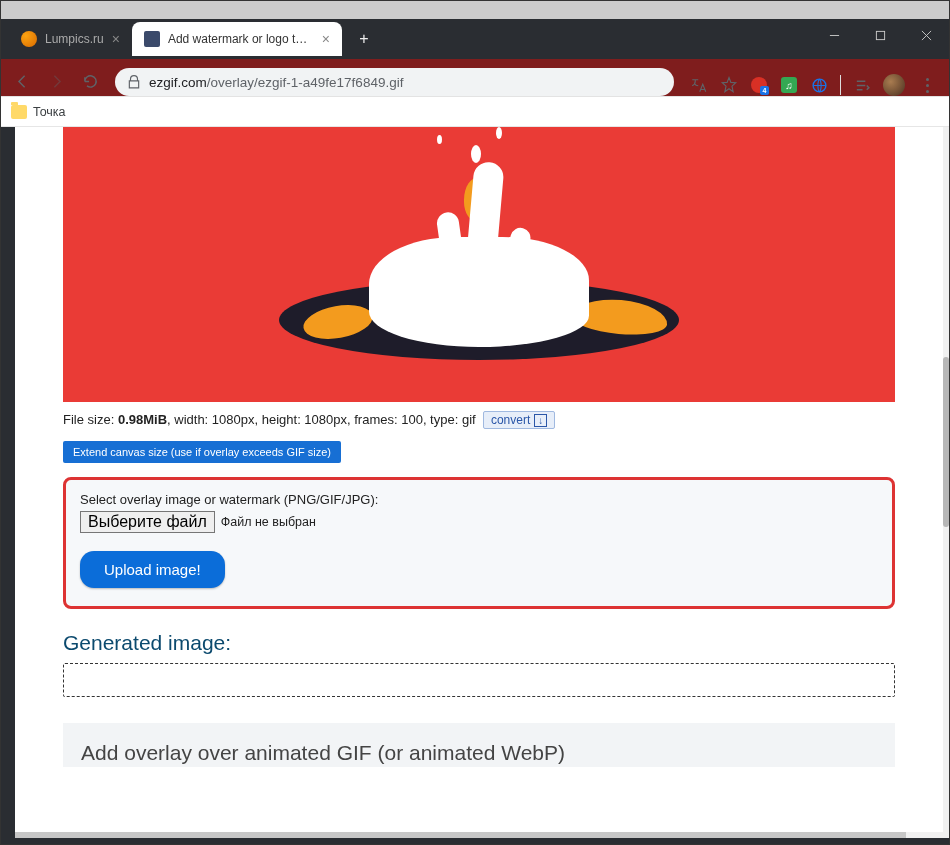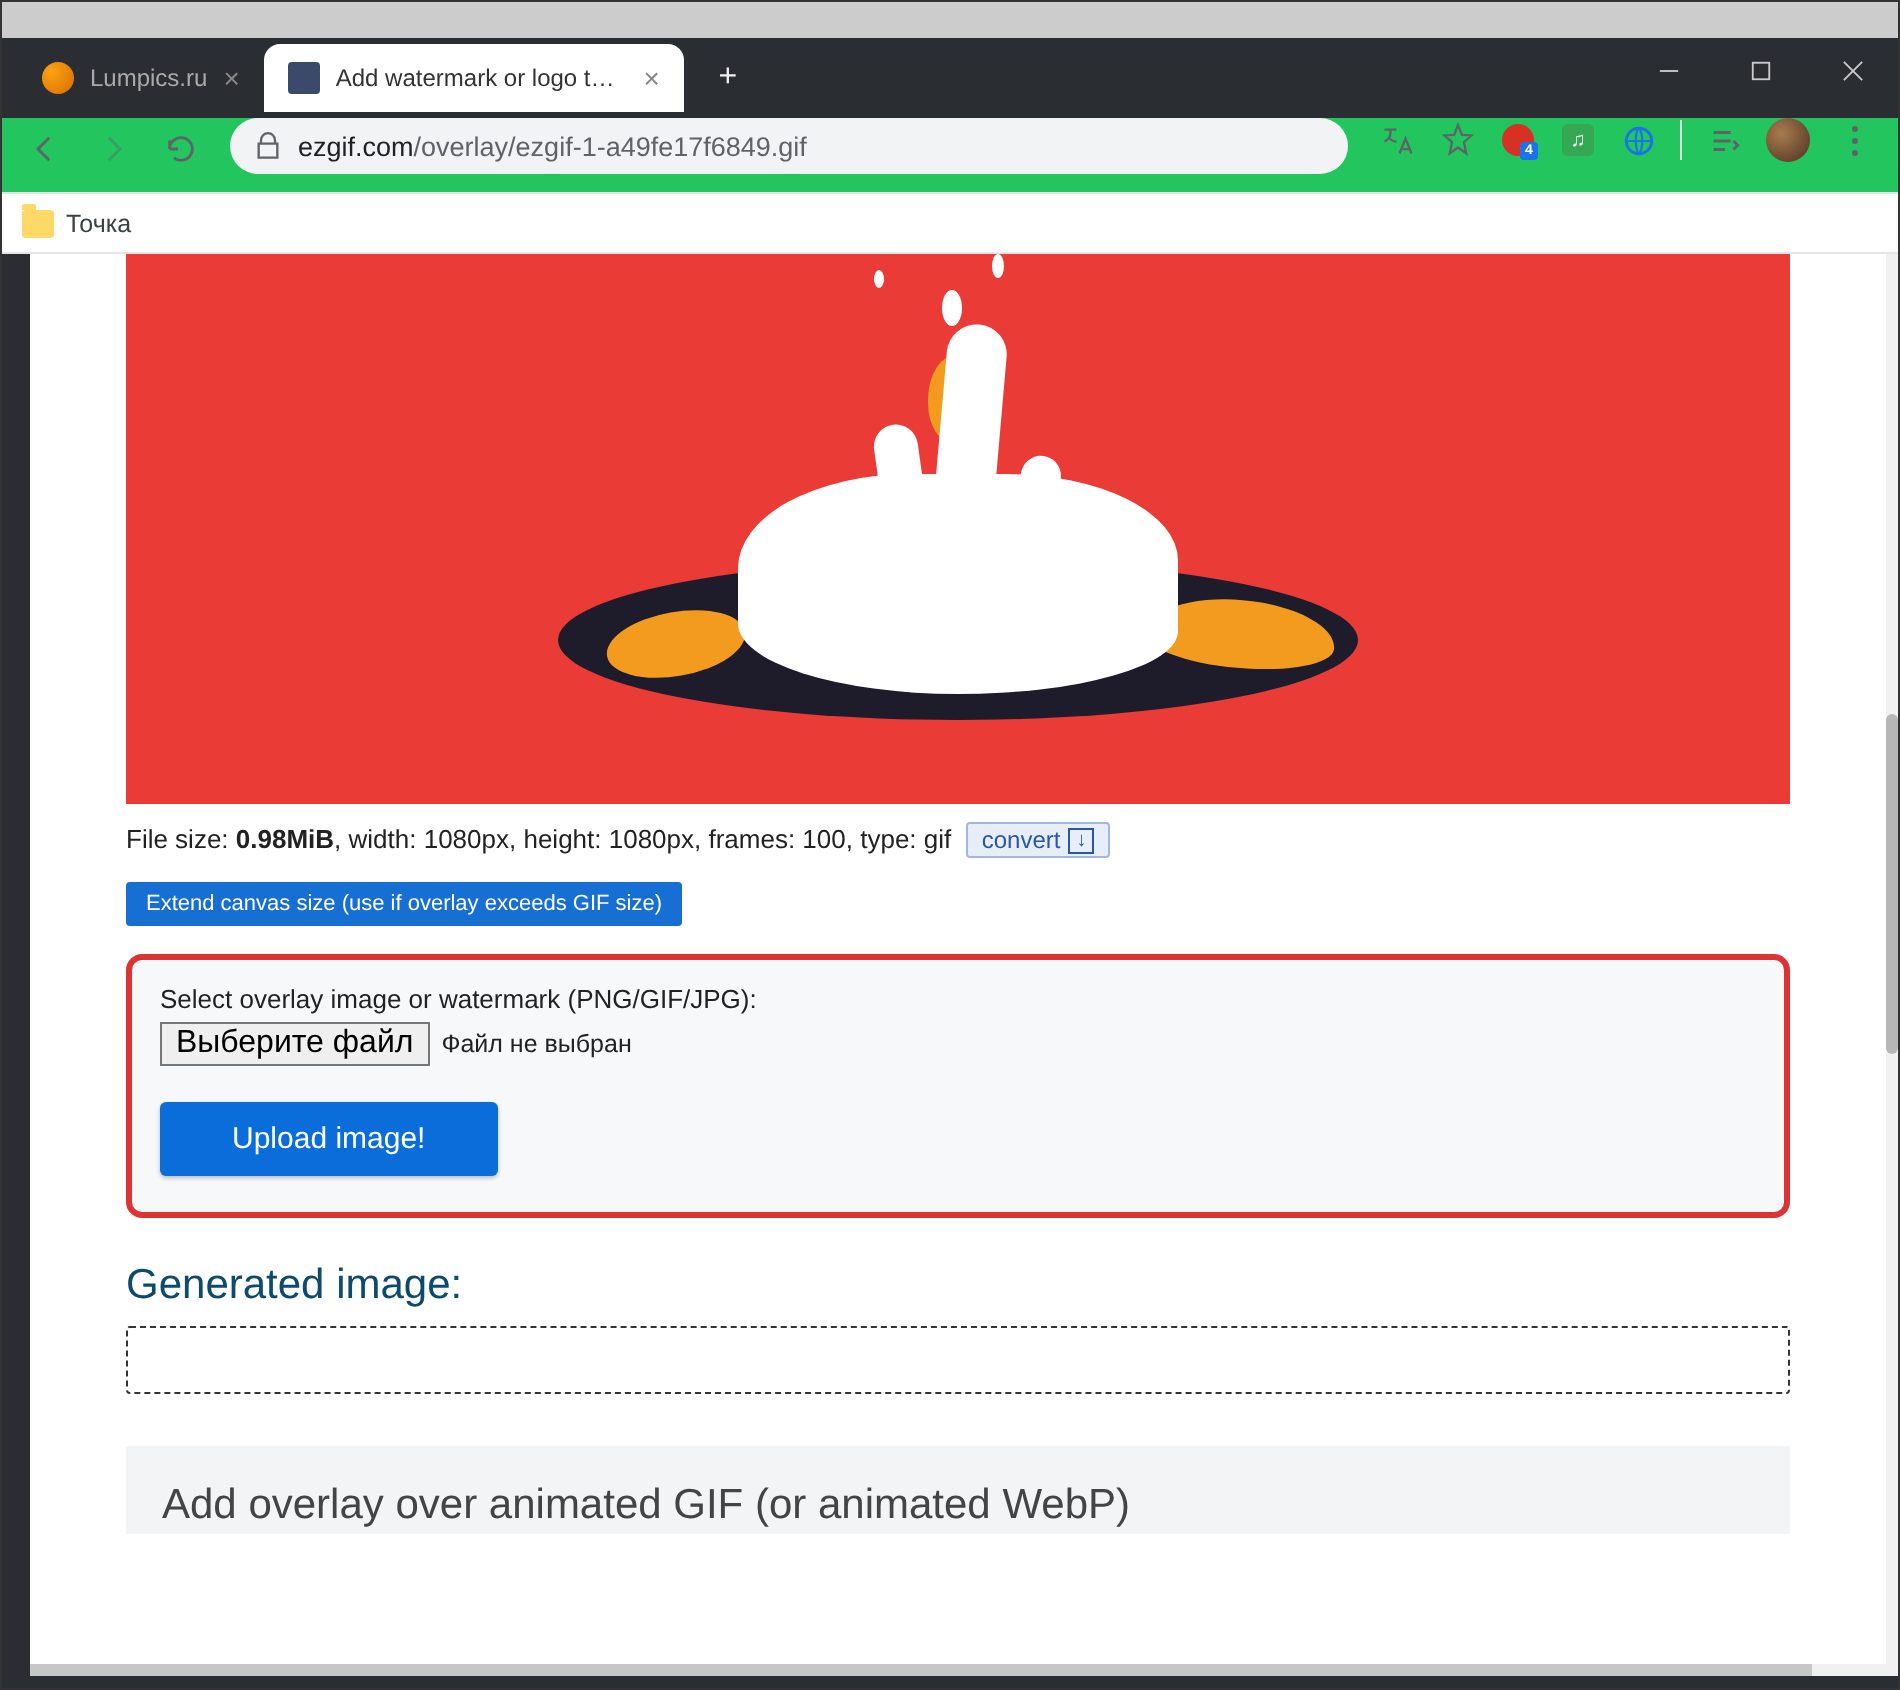--- a/index.html
+++ b/index.html
@@ -18,21 +18,21 @@
 .fav2 { background: #3b4a6b; border-radius: 2px; }
 .tab-title { white-space: nowrap; overflow: hidden; text-overflow: ellipsis; flex: 1; }
 .tab-close { font-size: 14px; color: #888; cursor: pointer; }
 .newtab { width: 28px; height: 28px; display: flex; align-items: center; justify-content: center; color: #eee; font-size: 16px; margin-left: 8px; cursor: pointer; }
 
 
 .win-controls { position: absolute; top: 18px; right: 0; height: 40px; display: flex; }
 .win-btn { width: 46px; height: 32px; display: flex; align-items: center; justify-content: center; color: #ccc; font-size: 12px; cursor: pointer; }
 
 
-.addrrow { height: 38px; background: #22c55e; display: flex; align-items: flex-start; padding: 0 6px; gap: 4px; border-bottom: 1px solid #e3e3e3; }
+.addrrow { height: 38px; background: #7f1d1d; display: flex; align-items: flex-end; padding: 0 6px; gap: 4px; border-bottom: 1px solid #e3e3e3; }
 .nav-btn { width: 30px; height: 30px; display: flex; align-items: center; justify-content: center; color: #5f6368; border-radius: 50%; cursor: pointer; }
 .nav-btn svg { width: 17px; height: 17px; }
 .addrbar { flex: 1; height: 28px; background: #f1f3f4; border-radius: 14px; display: flex; align-items: center; padding: 0 12px; gap: 8px; margin: 0 6px; }
 .lock { width: 14px; height: 14px; color: #5f6368; }
 .url { font-size: 13.5px; color: #202124; }
 .url .path { color: #5f6368; }
 .ext-icons { display: flex; align-items: center; gap: 12px; padding: 0 6px; }
 .ext { width: 18px; height: 18px; cursor: pointer; display:flex; align-items:center; justify-content:center; }
 .avatar { width: 22px; height: 22px; border-radius: 50%; background: radial-gradient(circle at 35% 35%, #a97c50, #4a3020); cursor: pointer; }
 .menu-dots { width: 20px; display: flex; flex-direction: column; align-items: center; justify-content: center; gap: 3px; cursor: pointer; }
@@ -76,21 +76,21 @@
 
 
 .extend-btn { background: #176fd4; color: #fff; font-size: 11px; padding: 5px 10px; border: none; cursor: pointer; border-radius: 2px; margin-bottom: 14px; }
 
 
 .upload-box { border: 3px solid #d33; border-radius: 8px; padding: 12px 14px 18px 14px; background: #f6f8fa; }
 .upload-label { font-size: 13px; color: #222; margin-bottom: 4px; }
 .file-row { display: flex; align-items: center; gap: 6px; margin-bottom: 18px; }
 .file-btn { font-size: 16px; background: #efefef; border: 1px solid #767676; padding: 1px 7px; cursor: pointer; }
 .file-status { font-size: 12.5px; color: #222; }
-.upload-btn { background: #0b6dd9; color: #fff; font-size: 15px; padding: 10px 36px; border: none; cursor: pointer; border-radius: 3px; box-shadow: 0 1px 2px rgba(0,0,0,.25); }
+.upload-btn { background: #0b6dd9; color: #fff; font-size: 15px; padding: 10px 24px; border: none; cursor: pointer; border-radius: 14px; box-shadow: 0 1px 2px rgba(0,0,0,.25); }
 
 
 .gen-heading { font-size: 21px; color: #0c4a6e; font-weight: 400; margin: 22px 0 8px 0; }
 .gen-box { border: 1px dashed #333; height: 34px; border-radius: 2px; }
 
 
 .bottom-sec { background: #f2f4f6; margin-top: 26px; padding: 18px 18px 2px 18px; }
 .bottom-heading { font-size: 21px; color: #444; font-weight: 400; }
 
 

